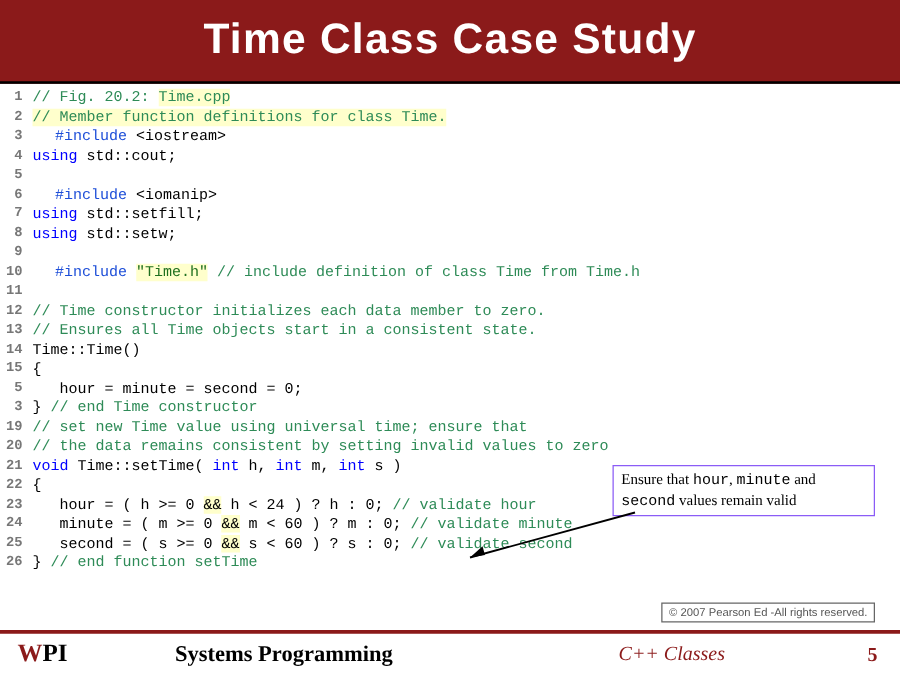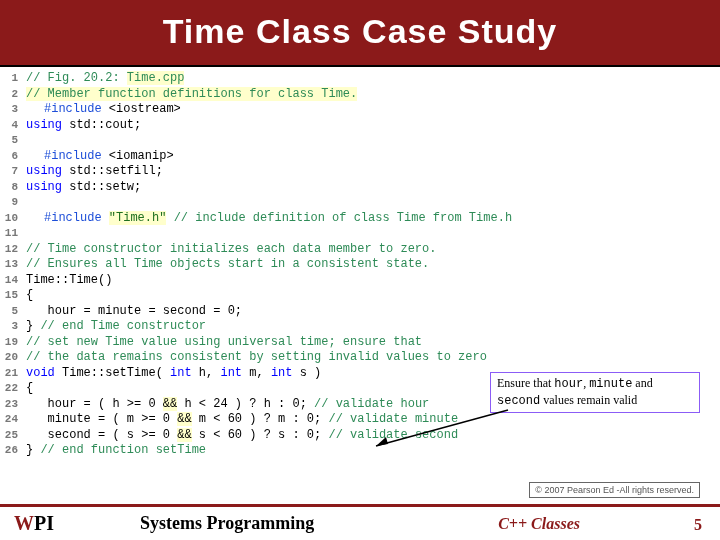--- a/index.html
+++ b/index.html
@@ -107,21 +107,21 @@
     flex: 1;
     text-align: left;
     padding-left: 80px;
     font-family: "Comic Sans MS", cursive;
     font-weight: bold;
     font-size: 18px;
   }
   .footer-title {
     color: #8B1A1A;
     font-family: "Comic Sans MS", cursive;
-    font-weight: bold;
+    font-weight: normal;
     font-style: italic;
     font-size: 16px;
     padding-right: 140px;
   }
   .page-num {
     position: absolute;
     right: 18px;
     bottom: 6px;
     color: #8B1A1A;
     font-family: "Comic Sans MS", cursive;

